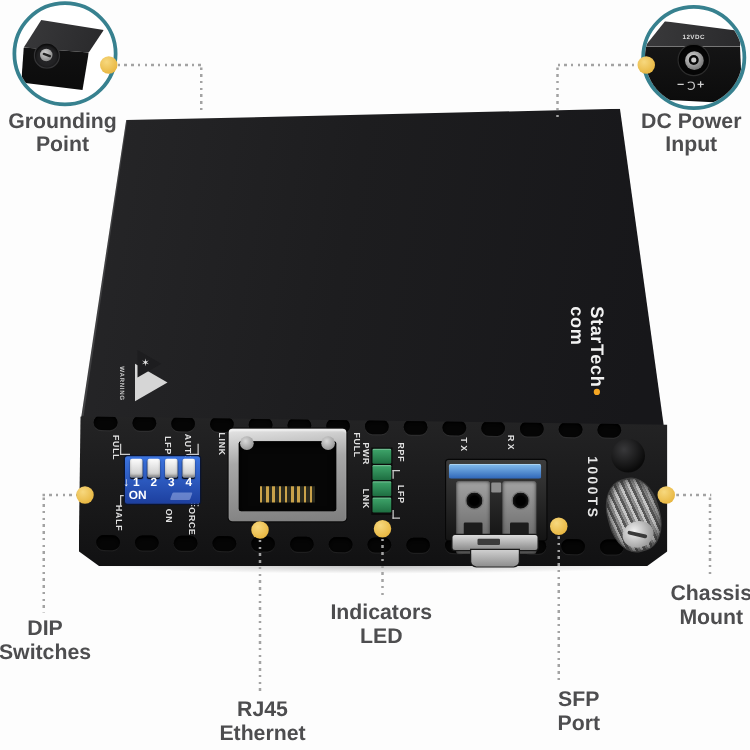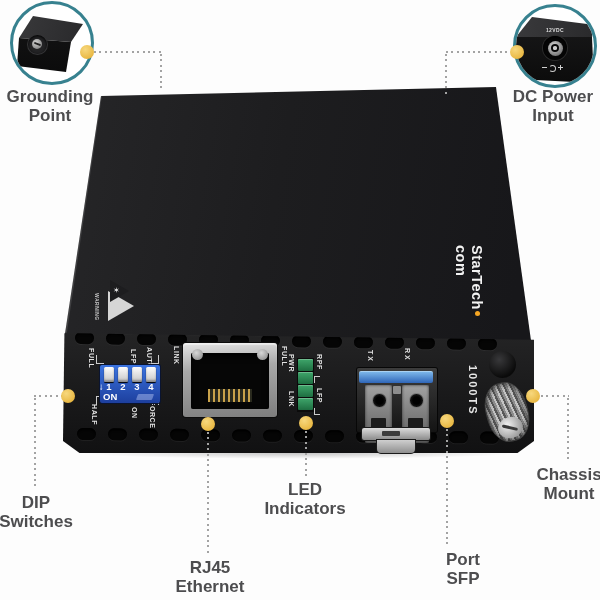--- a/index.html
+++ b/index.html
@@ -316,28 +316,28 @@
   </div>
   <div class="biglabel" style="left:501px;top:88px;width:104px;">
     <div>DC Power</div>
     <div>Input</div>
   </div>
   <div class="biglabel" style="left:-16px;top:494px;width:104px;">
     <div>DIP</div>
     <div>Switches</div>
   </div>
   <div class="biglabel" style="left:253px;top:481px;width:104px;">
+    <div>Indicators</div>
     <div>LED</div>
-    <div>Indicators</div>
   </div>
   <div class="biglabel" style="left:155px;top:559px;width:110px;">
     <div>RJ45 Ethernet</div>
   </div>
   <div class="biglabel" style="left:411px;top:551px;width:104px;">
+    <div>SFP</div>
     <div>Port</div>
-    <div>SFP</div>
   </div>
   <div class="biglabel" style="left:517px;top:466px;width:104px;">
     <div>Chassis</div>
     <div>Mount</div>
   </div>
 
 </div>
 
 </body></html>

